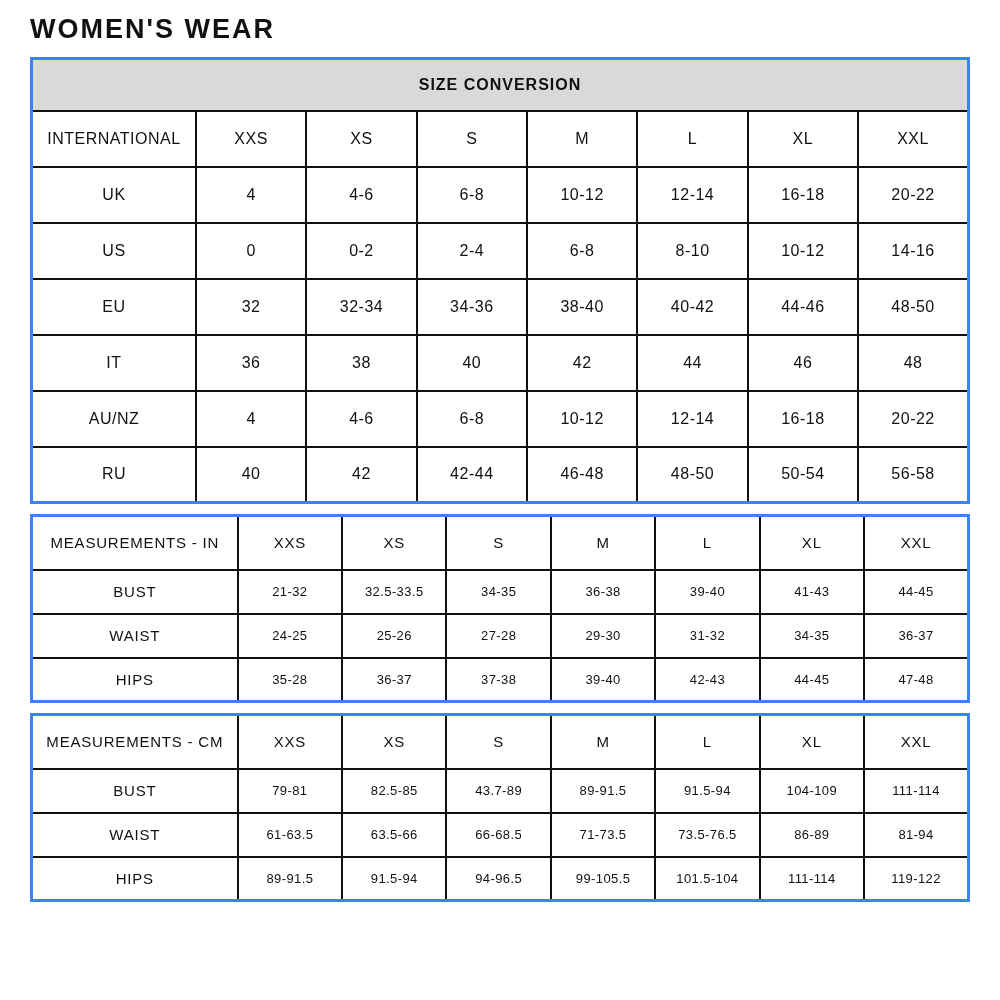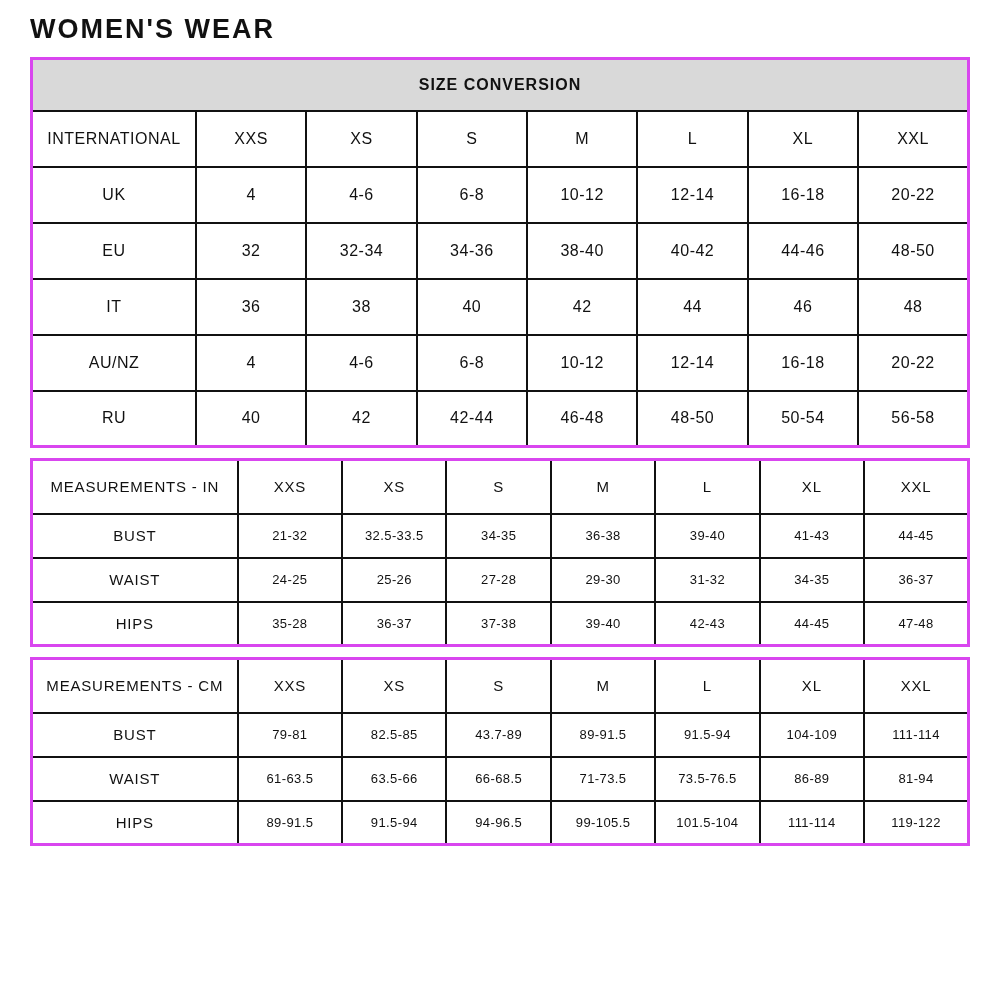--- a/index.html
+++ b/index.html
@@ -20,21 +20,21 @@
     font-size: 27px;
     font-weight: bold;
     letter-spacing: 2px;
     margin: 4px 0 12px 0;
     color: #111111;
   }
   table.tbl {
     width: 100%;
     border-collapse: collapse;
     table-layout: fixed;
-    border: 3px solid #d946ef;
+    border: 3px solid #3b82f6;
     margin-bottom: 10px;
   }
   table.tbl td, table.tbl th {
     border: 2px solid #111111;
     text-align: center;
     vertical-align: middle;
     padding: 2px 4px;
     background: #ffffff;
     font-weight: normal;
   }
@@ -92,20 +92,30 @@
     </tr>
     <tr>
       <td class="lbl">UK</td>
       <td>4</td>
       <td>4-6</td>
       <td>6-8</td>
       <td>10-12</td>
       <td>12-14</td>
       <td>16-18</td>
       <td>20-22</td>
+    </tr>
+    <tr>
+      <td class="lbl">US</td>
+      <td>0</td>
+      <td>0-2</td>
+      <td>2-4</td>
+      <td>6-8</td>
+      <td>8-10</td>
+      <td>10-12</td>
+      <td>14-16</td>
     </tr>
     <tr>
       <td class="lbl">EU</td>
       <td>32</td>
       <td>32-34</td>
       <td>34-36</td>
       <td>38-40</td>
       <td>40-42</td>
       <td>44-46</td>
       <td>48-50</td>

